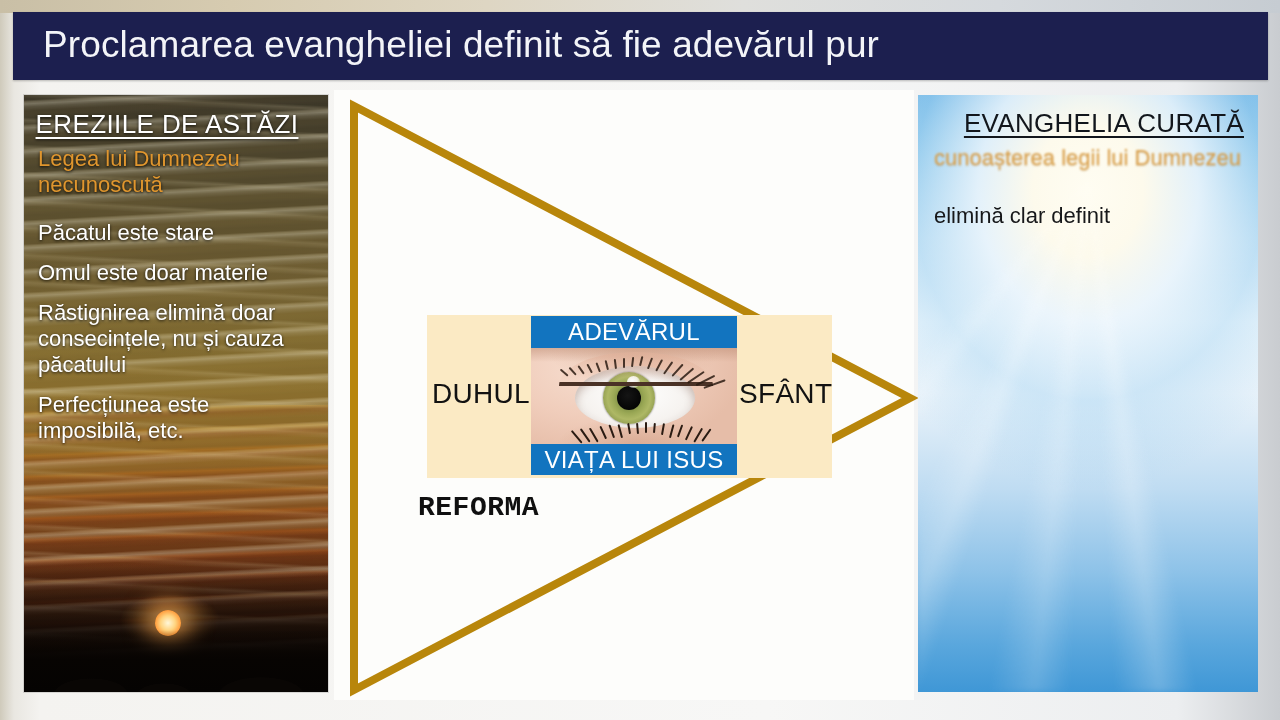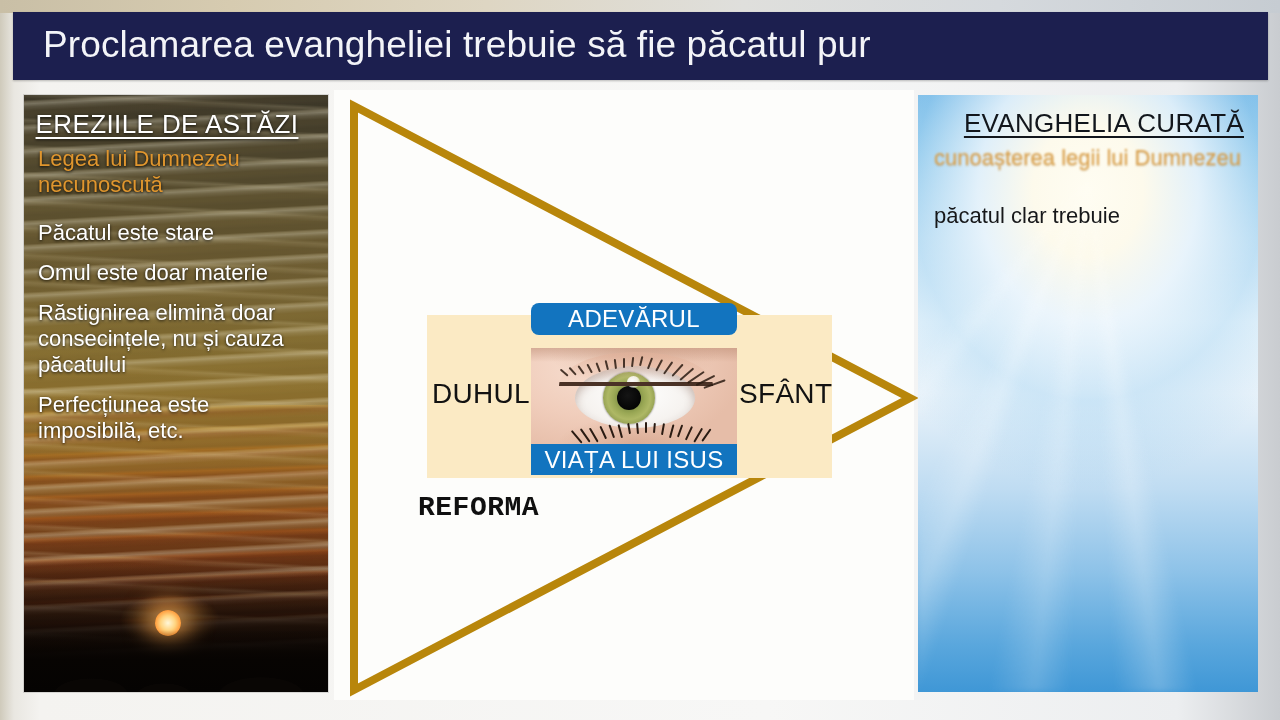--- a/index.html
+++ b/index.html
@@ -293,21 +293,21 @@
     position: absolute;
     left: 531px;
     width: 206px;
     background: #1274bf;
     color: #ffffff;
     text-align: center;
     font-size: 24px;
     letter-spacing: .3px;
     line-height: 32px;
   }
-  #banner-top { top: 303px; height: 32px; border-radius: 8px; }
+  #banner-top { top: 316px; height: 32px; }
   #banner-bottom { top: 444px; height: 31px; line-height: 31px; }
 
   #reforma-label {
     position: absolute;
     left: 418px; top: 492px;
     color: #101010;
     font-size: 28px;
     font-weight: 700;
     letter-spacing: .5px;
     font-family: Liberation Mono, monospace;
@@ -385,21 +385,21 @@
   }
 </style>
 </head>
 <body>
 
 <div id="slide">
 
   <div id="top-strip"></div>
 
   <div id="title-bar">
-    <div id="title-text">Proclamarea evangheliei trebuie să fie păcatul pur</div>
+    <div id="title-text">Proclamarea evangheliei definit să fie adevărul pur</div>
   </div>
 
   <div id="left-panel">
     <div id="left-bg"></div>
     <div id="left-clouds"></div>
     <div id="left-clouds2"></div>
     <div id="left-dark-bottom"></div>
     <div id="left-sun"></div>
     <div id="left-tree"></div>
 
@@ -476,17 +476,17 @@
   <div class="blue-banner" id="banner-bottom">VIAȚA LUI ISUS</div>
 
   <div id="reforma-label">REFORMA</div>
 
   <div id="right-panel">
     <div id="right-bg"></div>
     <div id="right-rays"></div>
     <div class="right-content">
       <div id="right-heading">EVANGHELIA CURATĂ</div>
       <div class="right-line accent">cunoașterea legii lui Dumnezeu</div>
-      <div class="right-line">păcatul clar trebuie</div>
+      <div class="right-line">elimină clar definit</div>
     </div>
   </div>
 
 </div>
 
 </body></html>

